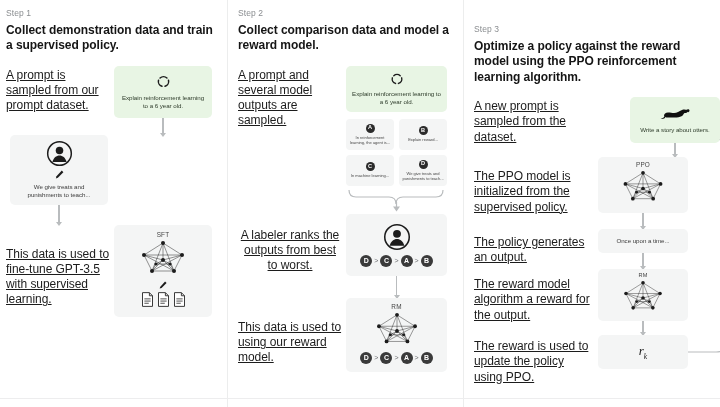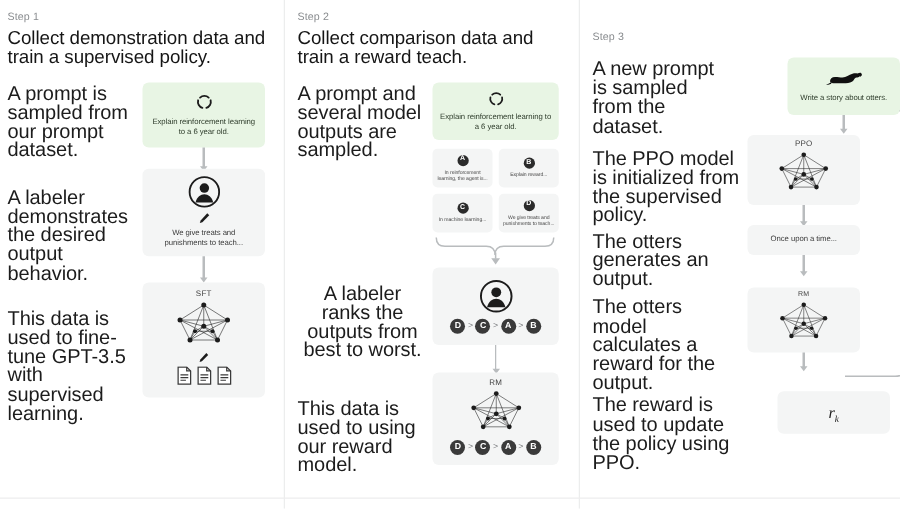--- a/index.html
+++ b/index.html
@@ -16,26 +16,26 @@
   .col.c1{width:228px;padding:8px 0 0 6px;}
   .col.c2{width:236px;padding:8px 0 0 10px;}
   .col.c3{width:256px;padding:24px 0 0 10px;}
   .vdiv{position:absolute;top:0;width:1px;height:407px;background:#eceded;}
   .vdiv.v1{left:227px;}
   .vdiv.v2{left:463px;}
   .hdiv{position:absolute;left:0;width:720px;height:1px;background:#ededee;}
   .hdiv.h1{top:398px;}
 
   .step-label{font-size:8.5px;color:#8a8d90;letter-spacing:.1px;margin:0 0 5px 0;font-weight:400;}
-  .step-title{font-size:15px;font-weight:400;line-height:15.4px;color:#151515;margin:0;letter-spacing:-.05px;max-width:215px;}
+  .step-title{font-size:12px;font-weight:700;line-height:15.4px;color:#151515;margin:0;letter-spacing:-.05px;max-width:215px;}
   .col.c3 .step-title{max-width:232px;}
 
   .rows{position:relative;margin-top:12px;}
   .row{display:flex;align-items:flex-start;position:relative;}
-  .blurb{font-size:16px;line-height:15.2px;color:#1c1c1c;letter-spacing:-.05px;padding-top:2px;}
+  .blurb{font-size:12px;line-height:15.2px;color:#1c1c1c;letter-spacing:-.05px;padding-top:2px;text-decoration:underline;}
   .c1 .blurb{width:104px;}
   .c2 .blurb{width:104px;}
   .c3 .blurb{width:118px;}
 
   .stage{position:relative;display:flex;flex-direction:column;align-items:center;}
 
   .card{
     background:#f4f5f5;border-radius:5px;
     display:flex;flex-direction:column;align-items:center;justify-content:center;
     box-sizing:border-box;
@@ -107,21 +107,20 @@
             <div class="card-txt" style="margin-top:5px;">Explain reinforcement learning to a 6 year old.</div>
           </div>
           <div class="arrow">
             <div class="shaft" style="height:16px;"></div>
               <div class="head"></div>
           </div>
         </div>
       </div>
 
       <div class="row" style="margin-top:-2px;">
-        <div class="blurb" style="padding-top:16px;">A labeler demonstrates the desired output behavior.</div>
         <div class="stage" style="margin-left:4px;">
           <div class="card" style="width:98px;height:70px;">
             <svg width="27" height="27" viewBox="0 0 40 40">
               <circle cx="20" cy="20" r="17.5" fill="none" stroke="#1c1c1c" stroke-width="2.2"></circle>
               <circle cx="20" cy="15.5" r="5.6" fill="#1c1c1c"></circle>
               <path d="M9.5 32.5c1.6-6.4 6-9.6 10.5-9.6s8.9 3.2 10.5 9.6z" fill="#1c1c1c"></path>
             </svg>
             <svg width="11" height="11" viewBox="0 0 24 24" style="margin-top:2px;">
               <path d="M17 3.5 L20.5 7 L8.5 19 L4 20.5 L5.5 16 Z" fill="#1c1c1c"></path>
             </svg>
@@ -185,21 +184,21 @@
             </div>
           </div>
         </div>
       </div>
 
     </div>
   </div>
 
   <div class="col c2">
     <div class="step-label">Step 2</div>
-    <div class="step-title">Collect comparison data and train a reward teach.</div>
+    <div class="step-title">Collect comparison data and model a reward model.</div>
 
     <div class="rows">
 
       <div class="row" style="margin-top:10px;">
         <div class="blurb">A prompt and several model outputs are sampled.</div>
         <div class="stage" style="margin-left:4px;">
           <div class="card green" style="width:101px;height:46px;">
             <svg width="14" height="14" viewBox="0 0 24 24">
               <g fill="none" stroke="#1c1c1c" stroke-width="2.4" stroke-linecap="round">
                 <path d="M6.5 6.5 A8 8 0 0 1 17.5 6.5"></path>
@@ -297,20 +296,21 @@
             </div>
           </div>
         </div>
       </div>
 
     </div>
   </div>
 
   <div class="col c3">
     <div class="step-label">Step 3</div>
+    <div class="step-title">Optimize a policy against the reward model using the PPO reinforcement learning algorithm.</div>
 
     <div class="rows">
 
       <svg class="feedback" width="60" height="230" viewBox="0 0 60 230" style="left:196px;top:28px;">
         <path d="M6 227 H46 q10 0 10 -10 V24 q0 -10 -10 -10 H12" fill="none" stroke="#b9bcbe" stroke-width="1.2"></path>
         <path d="M16 10.5 L16 17.5 L9 14 Z" fill="#b9bcbe"></path>
       </svg>
 
       <div class="row" style="margin-top:8px;gap:47px;">
         <div class="blurb">A new prompt is sampled from the dataset.</div>
@@ -355,34 +355,34 @@
             </svg>
           </div>
           <div class="arrow">
             <div class="shaft" style="height:14px;"></div>
               <div class="head"></div>
           </div>
         </div>
       </div>
 
       <div class="row" style="margin-top:-1px;">
-        <div class="blurb" style="padding-top:6px;">The otters generates an output.</div>
+        <div class="blurb" style="padding-top:6px;">The policy generates an output.</div>
         <div class="stage" style="margin-left:6px;">
           <div class="card" style="width:90px;height:24px;">
             <div class="card-txt">Once upon a time...</div>
           </div>
           <div class="arrow">
             <div class="shaft" style="height:14px;"></div>
               <div class="head"></div>
           </div>
         </div>
       </div>
 
       <div class="row" style="margin-top:-1px;">
-        <div class="blurb" style="padding-top:8px;">The otters model calculates a reward for the output.</div>
+        <div class="blurb" style="padding-top:8px;">The reward model algorithm a reward for the output.</div>
         <div class="stage" style="margin-left:6px;">
           <div class="card" style="width:90px;height:52px;justify-content:flex-start;padding-top:3px;">
             <div class="tag" style="font-size:5.6px;">RM</div>
             <svg width="52" height="36" viewBox="0 0 116 80">
               <g stroke="#2a2a2a" stroke-width="1" fill="none">
                 <path d="M58 6 L20 30 L36 62 L80 62 L96 30 Z"></path>
                 <path d="M58 6 L36 62 M58 6 L80 62 M20 30 L96 30 M20 30 L80 62 M96 30 L36 62"></path>
                 <path d="M58 6 L58 40 M20 30 L58 40 M96 30 L58 40 M36 62 L58 40 M80 62 L58 40"></path>
                 <path d="M58 40 L44 48 M58 40 L72 48 M44 48 L36 62 M72 48 L80 62 M44 48 L72 48"></path>
               </g>
@@ -398,21 +398,21 @@
               </g>
             </svg>
           </div>
           <div class="arrow">
             <div class="shaft" style="height:12px;"></div>
               <div class="head"></div>
           </div>
         </div>
       </div>
 
-      <div class="row" style="margin-top:-1px;gap:24px;">
+      <div class="row" style="margin-top:-1px;">
         <div class="blurb" style="padding-top:4px;">The reward is used to update the policy using PPO.</div>
         <div class="stage" style="margin-left:6px;">
           <div class="card" style="width:90px;height:34px;">
             <div class="reward"><span>r</span><sub>k</sub></div>
           </div>
         </div>
       </div>
 
     </div>
   </div>

